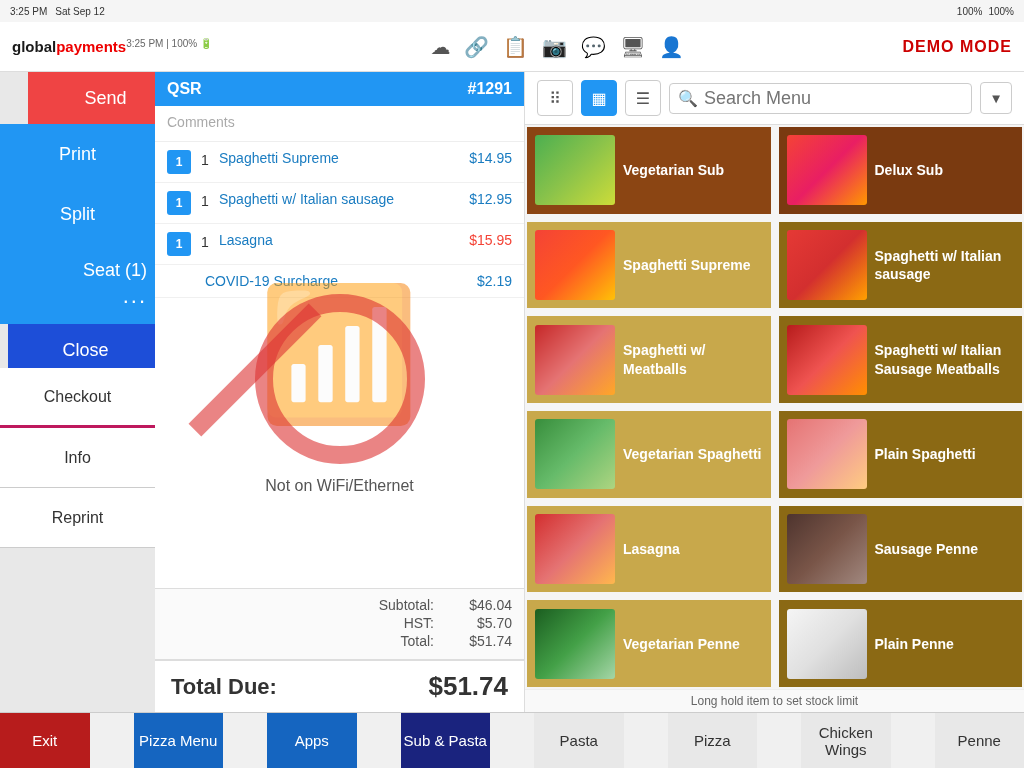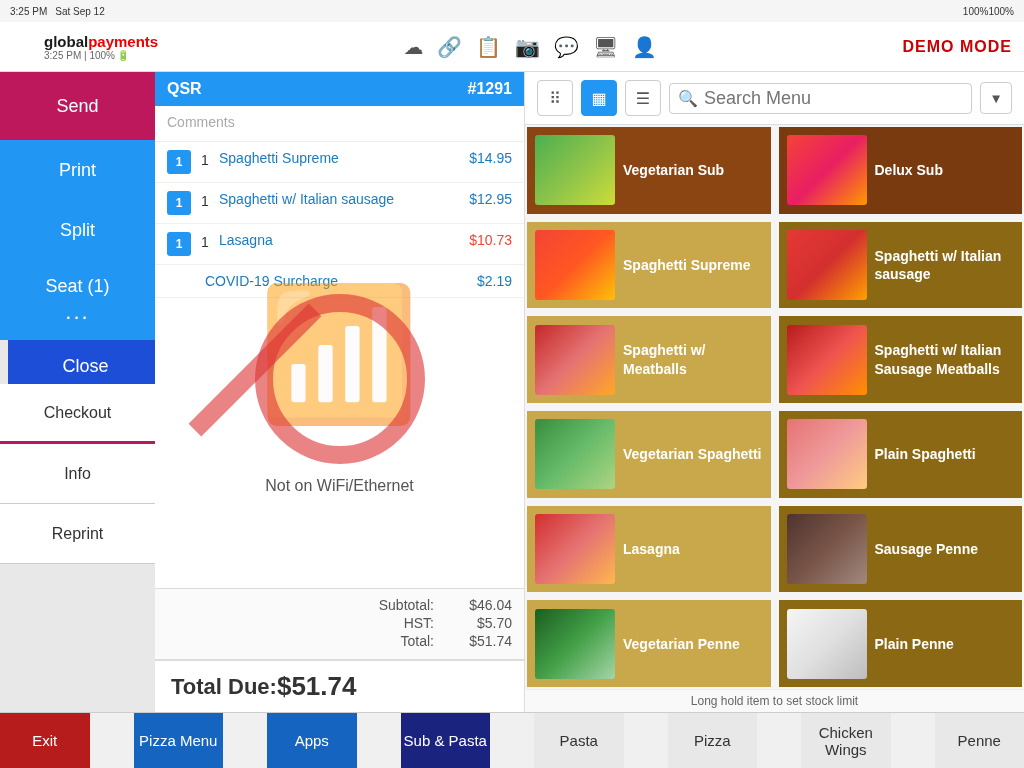--- a/index.html
+++ b/index.html
@@ -5,29 +5,29 @@
     * { margin: 0; padding: 0; box-sizing: border-box; }
     body { width: 1024px; height: 768px; font-family: -apple-system, 'Helvetica Neue', Arial, sans-serif; overflow: hidden; background: #f0f0f0; }
 
     
     #status-bar {
       width: 100%; height: 22px; background: #f5f5f5;
       display: flex; align-items: center; justify-content: space-between;
       padding: 0 10px; font-size: 10px; color: #333;
     }
     .status-left { display: flex; gap: 8px; align-items: center; }
-    .status-right { display: flex; gap: 0; align-items: center; }
+    .status-right { display: flex; gap: 6px; align-items: center; }
 
     
     #top-nav {
       width: 100%; height: 50px; background: #fff;
       display: flex; align-items: center; justify-content: space-between;
       border-bottom: 1px solid #ddd; padding: 0 12px;
     }
-    .brand { display: flex; flex-direction: column; margin-left: 32px; }
+    .brand { display: flex; flex-direction: row; }
     .brand-name { font-size: 15px; font-weight: bold; color: #333; }
     .brand-name span.global { color: #1a1a1a; font-weight: 900; }
     .brand-name span.payments { color: #e00; }
     .brand-sub { font-size: 10px; color: #666; }
     .nav-icons { display: flex; gap: 14px; align-items: center; }
     .nav-icon { font-size: 20px; color: #555; cursor: pointer; }
     .demo-mode { color: #cc0000; font-weight: bold; font-size: 16px; letter-spacing: 1px; }
 
     
     #main { display: flex; width: 100%; height: calc(768px - 22px - 50px - 56px); }
@@ -36,24 +36,24 @@
     #left-sidebar {
       width: 155px; background: #e8e8e8;
       display: flex; flex-direction: column;
       flex-shrink: 0;
     }
     .sidebar-btn {
       width: 100%; border: none; cursor: pointer;
       font-size: 18px; font-weight: 500; color: #fff;
       padding: 16px 8px; text-align: center;
     }
-    .btn-send { background: #be185d; height: 68px; }
+    .btn-send { background: #ef4444; height: 52px; margin-left: 28px; }
     .btn-print { background: #2196f3; height: 60px; }
     .btn-split { background: #2196f3; height: 60px; }
-    .btn-seat { background: #2196f3; height: 80px; display: flex; flex-direction: column; align-items: center; justify-content: center; gap: 2px; }
+    .btn-seat { background: #2196f3; height: 80px; display: flex; flex-direction: column; align-items: flex-end; justify-content: center; gap: 2px; }
     .btn-seat .dots { font-size: 22px; letter-spacing: 2px; }
     .btn-close { background: #1d4ed8; height: 44px; margin-left: 8px; }
     .btn-checkout { background: #fff; color: #333; font-size: 16px; height: 60px; border-bottom: 3px solid #be185d; }
     .btn-info { background: #fff; color: #333; font-size: 16px; height: 60px; border-bottom: 1px solid #ccc; }
     .btn-reprint { background: #fff; color: #333; font-size: 16px; height: 60px; border-bottom: 1px solid #ccc; }
 
     
     #order-panel {
       width: 370px; background: #fff;
       display: flex; flex-direction: column;
@@ -86,21 +86,21 @@
     .item-price.red { color: #f44336; }
     .surcharge-name { color: #1a7cc1; font-size: 14px; flex: 1; }
 
     
     .order-totals { padding: 8px 12px; border-top: 1px solid #ddd; background: #fafafa; }
     .total-row { display: flex; justify-content: flex-end; gap: 8px; font-size: 14px; color: #555; margin-bottom: 2px; }
     .total-row .label { }
     .total-row .value { min-width: 70px; text-align: right; }
     .order-total-due {
       background: #fff; padding: 10px 16px;
-      display: flex; align-items: center;
+      display: flex; justify-content: space-between; align-items: center;
       border-top: 2px solid #ddd;
     }
     .total-due-label { font-size: 22px; font-weight: bold; color: #333; }
     .total-due-amount { font-size: 26px; font-weight: bold; color: #333; }
 
     
     #wifi-overlay {
       position: absolute; top: 50%; left: 50%;
       transform: translate(-50%, -50%);
       display: flex; flex-direction: column; align-items: center;
@@ -291,21 +291,21 @@
         <button class="item-qty-btn">1</button>
         <span class="item-qty">1</span>
         <span class="item-name">Spaghetti w/ Italian sausage</span>
         <span class="item-price">$12.95</span>
       </div>
 
       <div class="order-item">
         <button class="item-qty-btn">1</button>
         <span class="item-qty">1</span>
         <span class="item-name">Lasagna</span>
-        <span class="item-price red">$10.73</span>
+        <span class="item-price red">$15.95</span>
       </div>
 
       <div class="order-item" style="padding-left: 50px;">
         <span class="surcharge-name">COVID-19 Surcharge</span>
         <span class="item-price">$2.19</span>
       </div>
     </div>
 
     <div class="order-totals">
       <div class="total-row">

